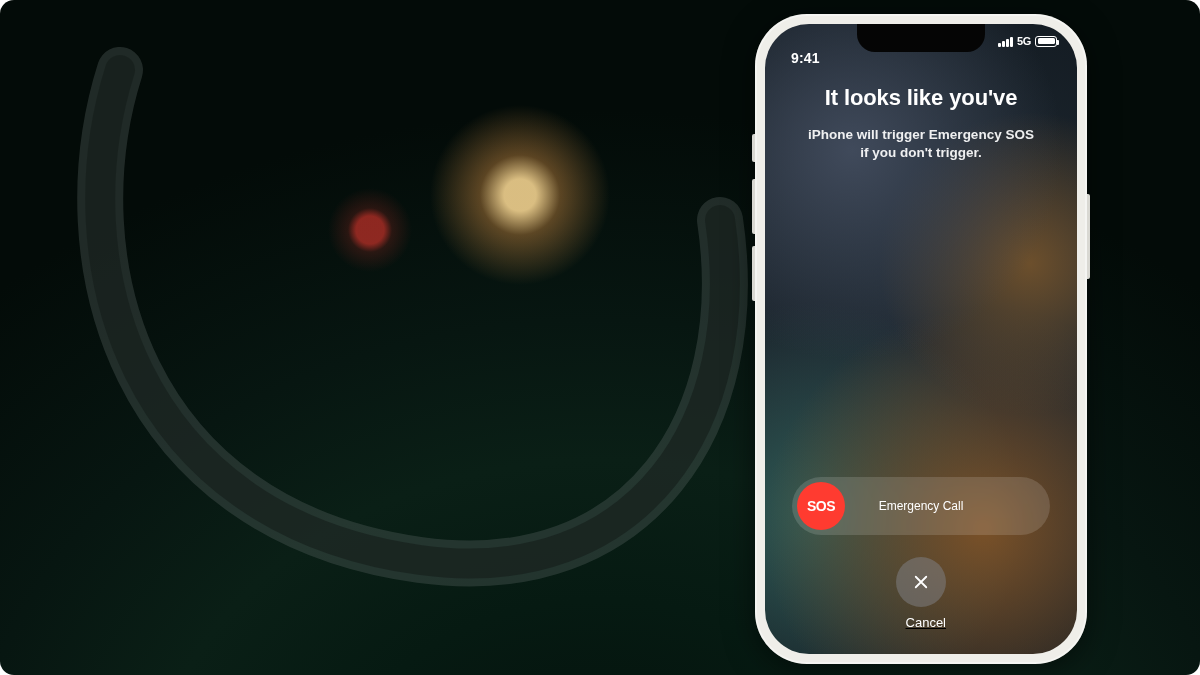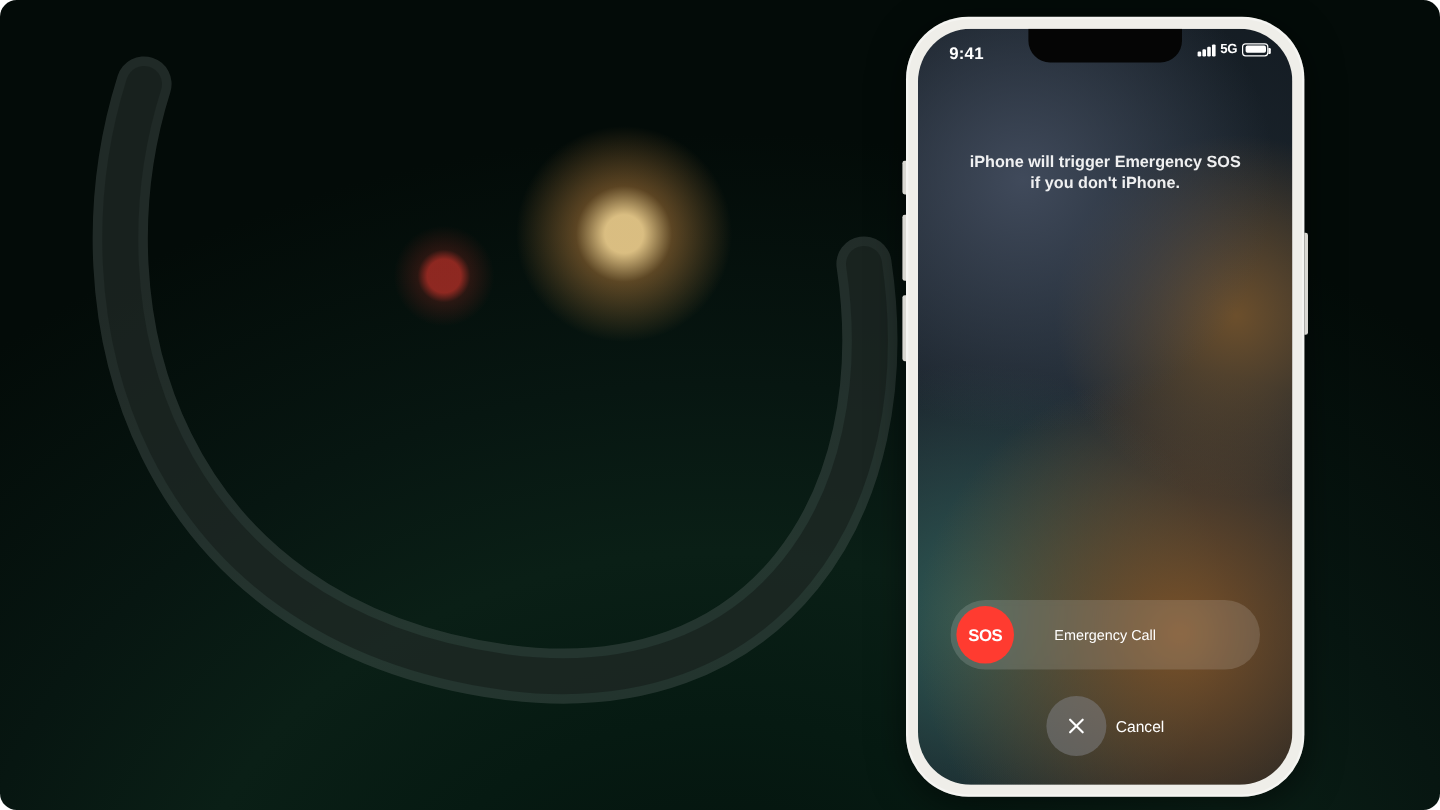--- a/index.html
+++ b/index.html
@@ -49,21 +49,21 @@
     position:absolute;
     top:0; left:50%; transform:translateX(-50%);
     width:128px; height:28px;
     background:#050505;
     border-radius:0 0 18px 18px;
   }
   .statusbar {
     position:absolute; top:10px; left:0; right:0; height:20px;
     color:#fff; font-size:14px; font-weight:600;
   }
-  .statusbar .time { position:absolute; left:26px; top:2px; letter-spacing:0.2px; }
+  .statusbar .time { position:absolute; left:26px; top:16px; letter-spacing:0.2px; }
   .statusbar .right { position:absolute; right:20px; top:1px; display:flex; align-items:center; gap:4px; }
   .sig { display:inline-flex; align-items:flex-end; gap:1.5px; height:12px; }
   .sig i { display:block; width:2.5px; background:#fff; border-radius:1px; }
   .sig i:nth-child(1){height:4px} .sig i:nth-child(2){height:6px} .sig i:nth-child(3){height:8px} .sig i:nth-child(4){height:10px}
   .net { font-size:11px; font-weight:600; letter-spacing:-0.3px; }
   .batt { position:relative; width:22px; height:11px; border:1px solid #fff; border-radius:3px; }
   .batt::after { content:""; position:absolute; right:-3px; top:3px; width:2px; height:5px; background:#fff; border-radius:0 1px 1px 0; }
   .batt i { position:absolute; inset:1.5px; background:#fff; border-radius:1.5px; }
 
   .content { position:absolute; top:60px; left:0; right:0; bottom:0; display:flex; flex-direction:column; align-items:center; }
@@ -83,21 +83,21 @@
     width:48px; height:48px; margin-left:5px;
     background:#ff3b30;
     border-radius:50%;
     display:flex; align-items:center; justify-content:center;
     color:#fff; font-weight:800; font-size:14px; letter-spacing:-0.5px;
   }
   .slider .label {
     position:absolute; left:0; right:0; text-align:center;
     color:#fff; font-size:12px; font-weight:500;
   }
-  .cancel-wrap { margin-top:22px; display:flex; flex-direction:row; align-items:center; gap:8px; }
+  .cancel-wrap { margin-top:22px; display:flex; flex-direction:column; align-items:flex-end; gap:8px;text-decoration:underline; }
   .cancel-btn {
     width:50px; height:50px; border-radius:50%;
     background:rgba(125,125,130,0.55);
     display:flex; align-items:center; justify-content:center;
     color:#fff;
   }
   .cancel-btn svg { width:18px; height:18px; }
   .cancel-label { color:#fff; font-size:13px; font-weight:400; }
 </style>
 </head>
@@ -129,25 +129,25 @@
             </span>
           <span class="net">5G</span>
           <span class="batt">
               <i></i>
             </span>
         </span>
       </div>
 
       <div class="content">
         <div class="headline">
-          <br>
+          <span>It looks like you've</span><br>
         </div>
         <div class="subline">
           <span>iPhone will trigger Emergency SOS</span><br>
-          <span>if you don't iPhone.</span>
+          <span>if you don't trigger.</span>
         </div>
 
         <div class="bottom">
           <div class="slider">
             <div class="knob">
               <span>SOS</span>
             </div>
             <div class="label">Emergency Call</div>
           </div>
 

